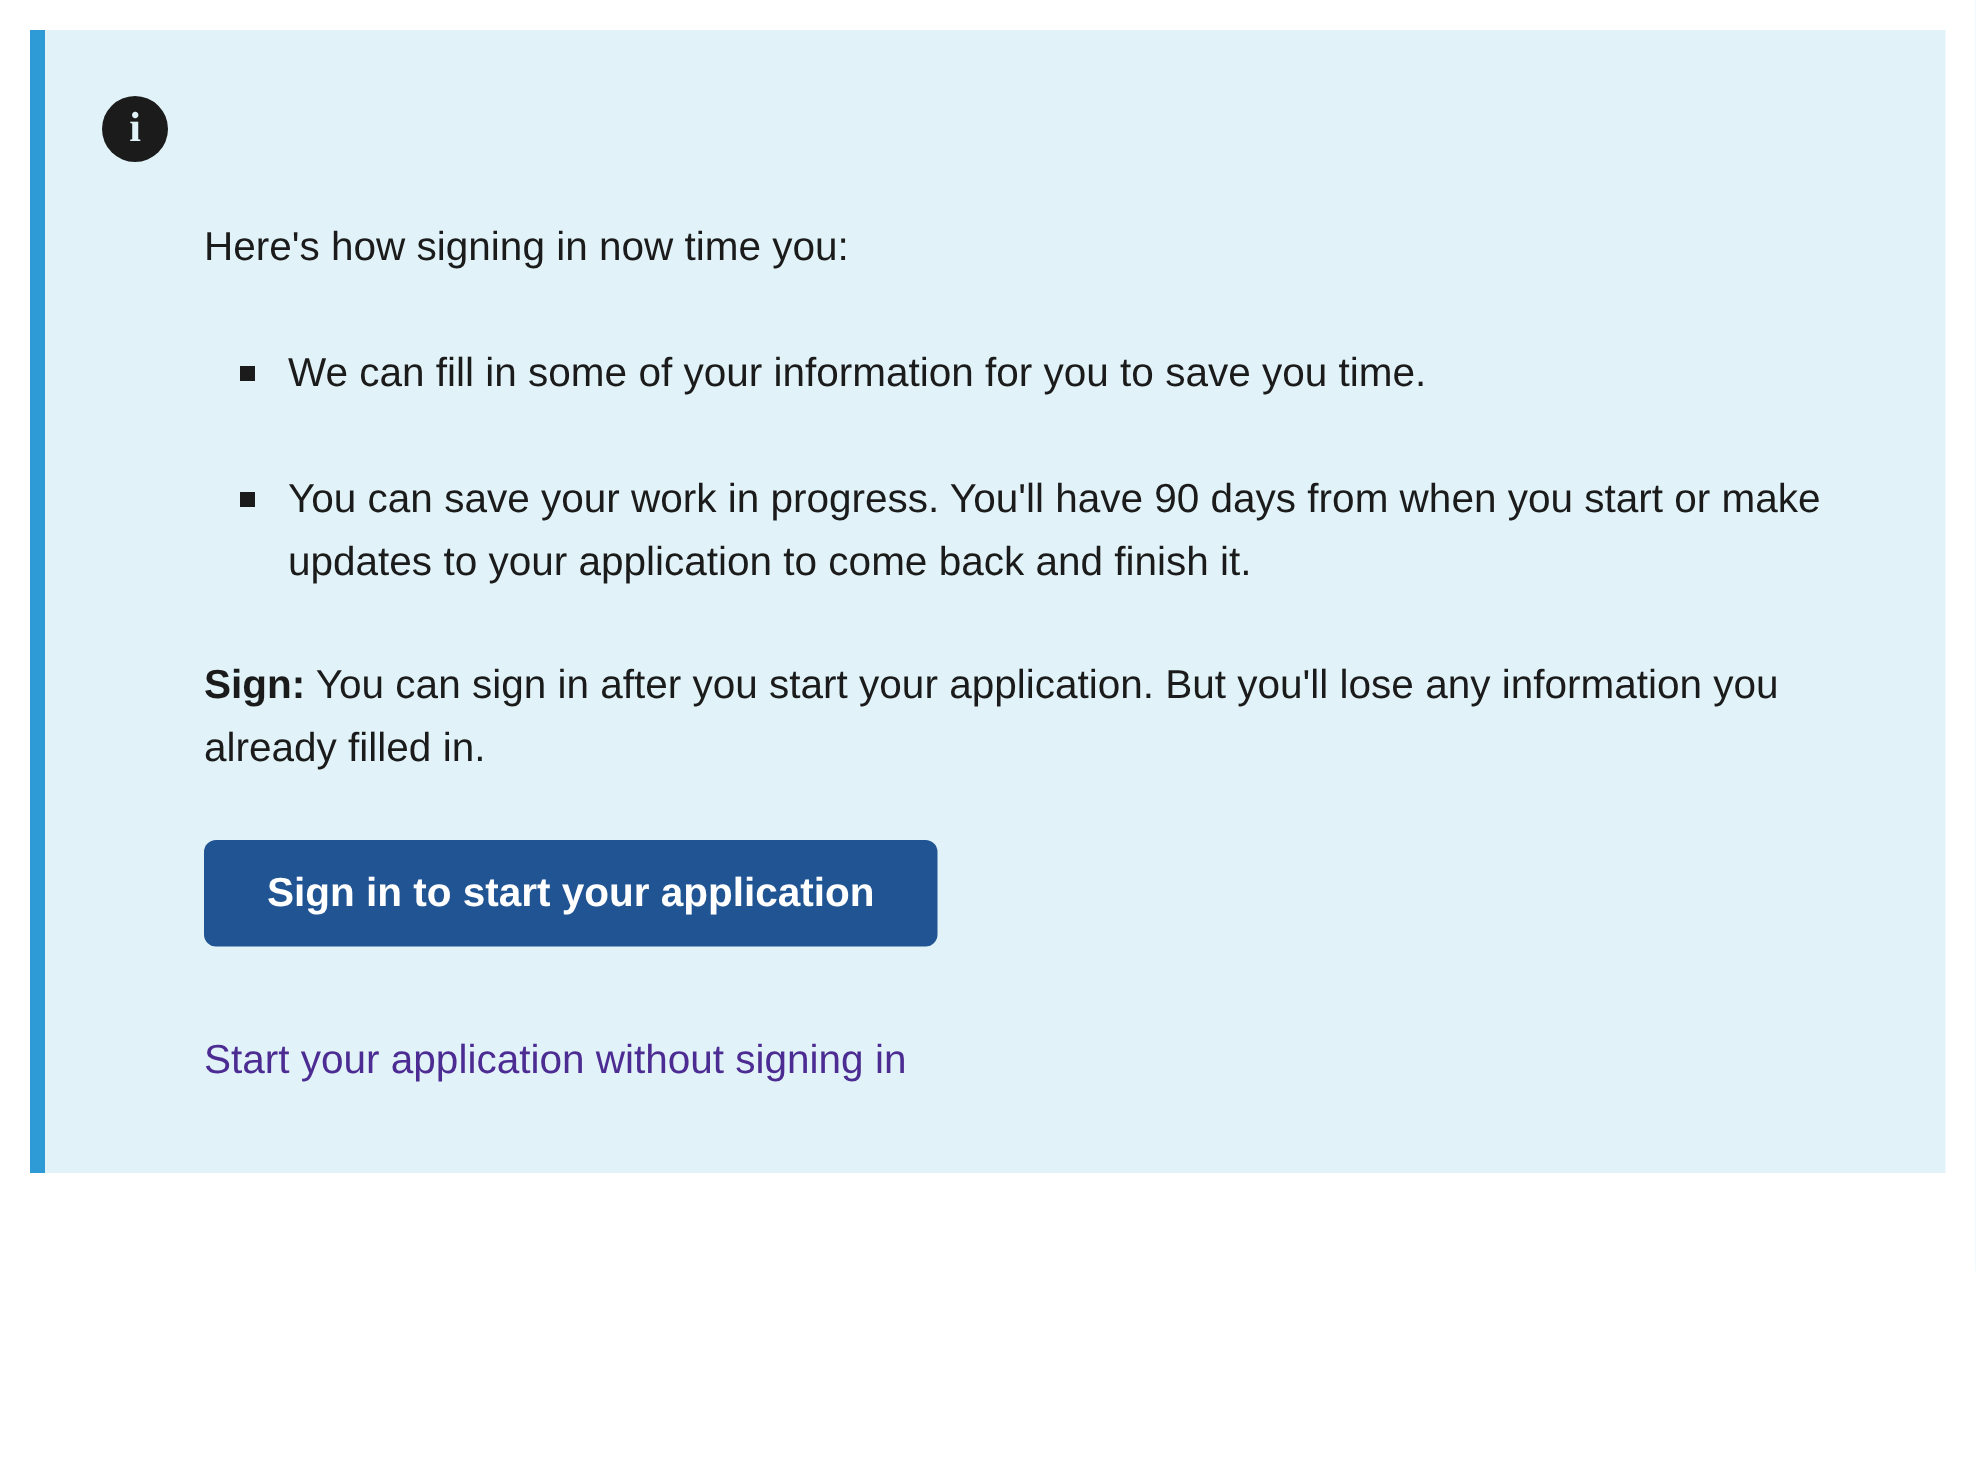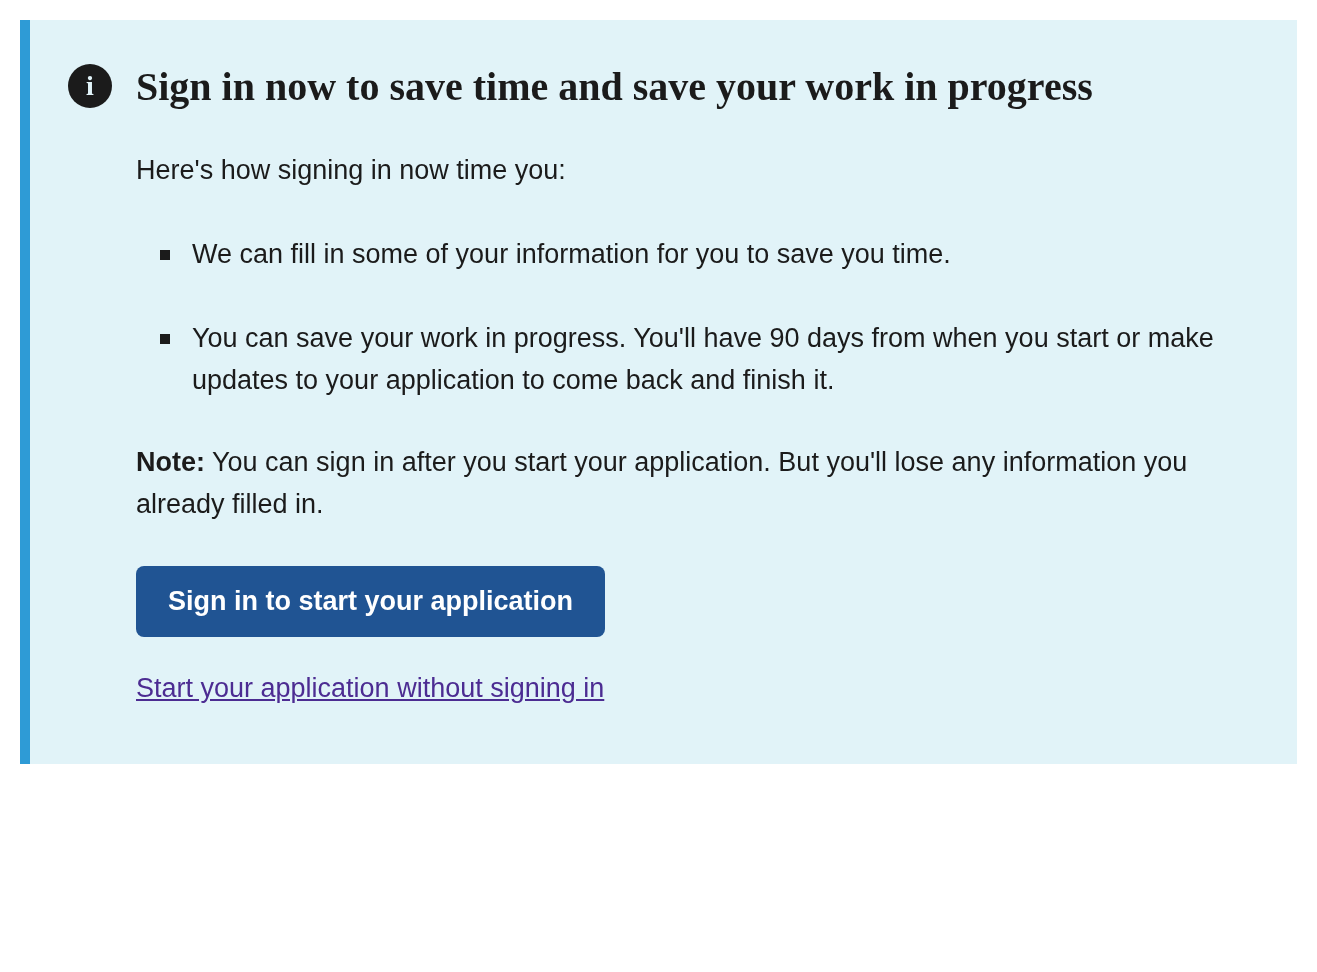--- a/index.html
+++ b/index.html
@@ -103,57 +103,56 @@
       font-weight: bold;
     }
     
     .primary-button {
       display: inline-block;
       background: #205493;
       color: #ffffff;
       font-family: -apple-system, BlinkMacSystemFont, 'Segoe UI', Helvetica, Arial, sans-serif;
       font-size: 27px;
       font-weight: bold;
-      padding: 20px 32px;
+      padding: 20px 42px;
       border: none;
       border-radius: 8px;
       cursor: pointer;
       margin-bottom: 36px;
     }
     
     .secondary-link {
       display: inline-block;
       color: #4c2c92;
       font-family: -apple-system, BlinkMacSystemFont, 'Segoe UI', Helvetica, Arial, sans-serif;
       font-size: 27px;
-      text-decoration: underline;
       cursor: pointer;
+      margin-top: 24px;
     }
   </style>
 </head>
 <body>
 
 <div class="alert-box">
   <div class="alert-header">
     <div class="info-icon">
       <span class="info-icon-letter">i</span>
     </div>
-    <h2 class="alert-title">Sign in now to save time and save your work in progress</h2>
   </div>
 
   <div class="alert-content">
     <p class="intro-text">Here's how signing in now time you:</p>
     
     <ul class="benefits-list">
       <li>We can fill in some of your information for you to save you time.</li>
       <li>You can save your work in progress. You'll have 90 days from when you start or make updates to your application to come back and finish it.</li>
     </ul>
     
     <p class="note-text">
-      <span class="note-label">Note:</span><span> You can sign in after you start your application. But you'll lose any information you already filled in.</span>
+      <span class="note-label">Sign:</span><span> You can sign in after you start your application. But you'll lose any information you already filled in.</span>
     </p>
     
     <button class="primary-button">Sign in to start your application</button>
     
     <div>
       <a class="secondary-link">Start your application without signing in</a>
     </div>
   </div>
 </div>
 

